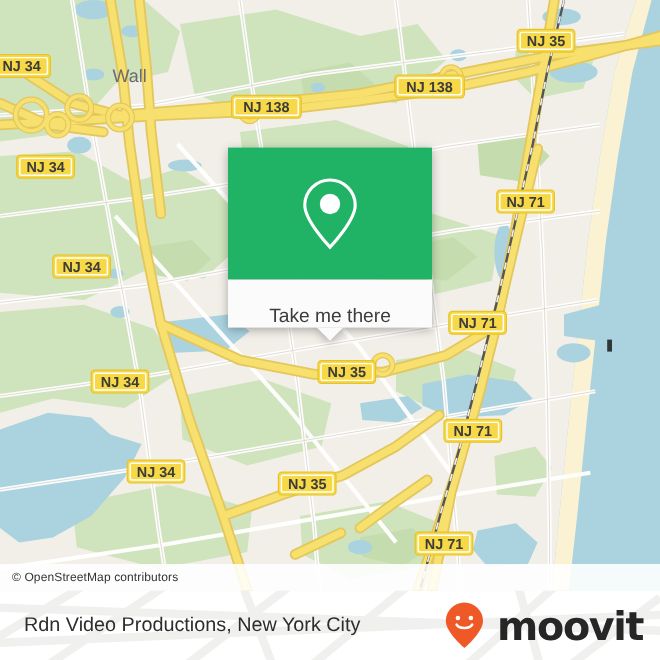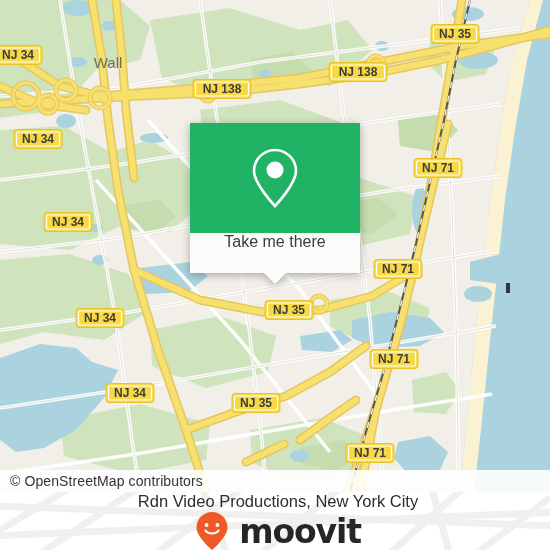--- a/index.html
+++ b/index.html
@@ -38,21 +38,21 @@
     bottom: 0;
     width: 100%;
     height: 22px;
     background: rgba(255,255,255,0.88);
     display: flex;
     align-items: center;
     box-sizing: border-box;
     padding-left: 10px;
   }
   .attribution span {
-    font-size: 14px;
+    font-size: 10px;
     color: #333333;
     letter-spacing: 0.1px;
     font-family: "Liberation Sans", sans-serif;
   }
 
   
   .popup {
     position: absolute;
     left: 190px;
     top: 123px;
@@ -63,21 +63,21 @@
     height: 110px;
     background: #21b365;
     display: flex;
     align-items: center;
     justify-content: center;
   }
   .popup-foot {
     height: 40px;
     background: #fbfbfb;
     display: flex;
-    align-items: flex-start;
+    align-items: flex-end;
     justify-content: center;
     position: relative;
   }
   .popup-foot span {
     font-size: 16px;
     color: #3c3c3c;
     font-family: "Liberation Sans", sans-serif;
   }
   .popup-tail {
     position: absolute;
@@ -108,21 +108,20 @@
   }
   .footer-inner {
     position: relative;
     width: 100%;
     height: 100%;
     display: flex;
     align-items: center;
     justify-content: space-between;
     box-sizing: border-box;
     padding: 0 14px 0 20px;
-    flex-direction: column;
   }
   .footer-title {
     font-size: 16.5px;
     color: #2d2d2d;
     font-family: "Liberation Sans", sans-serif;
     white-space: nowrap;
   }
   .brand {
     display: flex;
     align-items: center;

